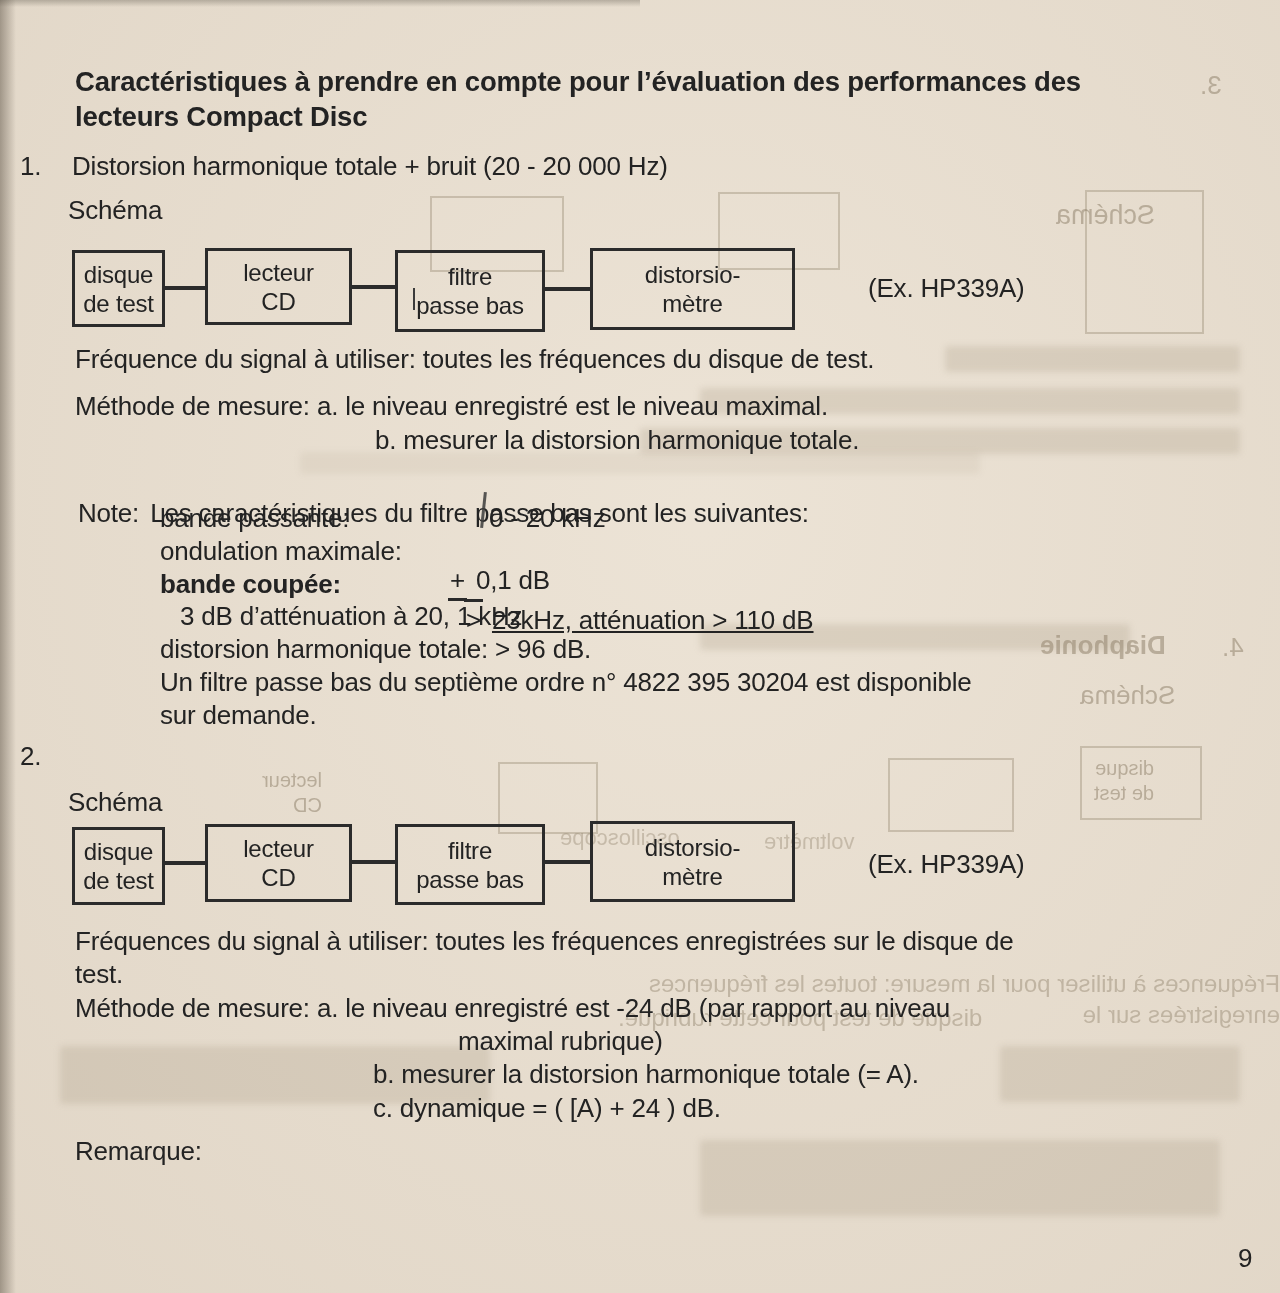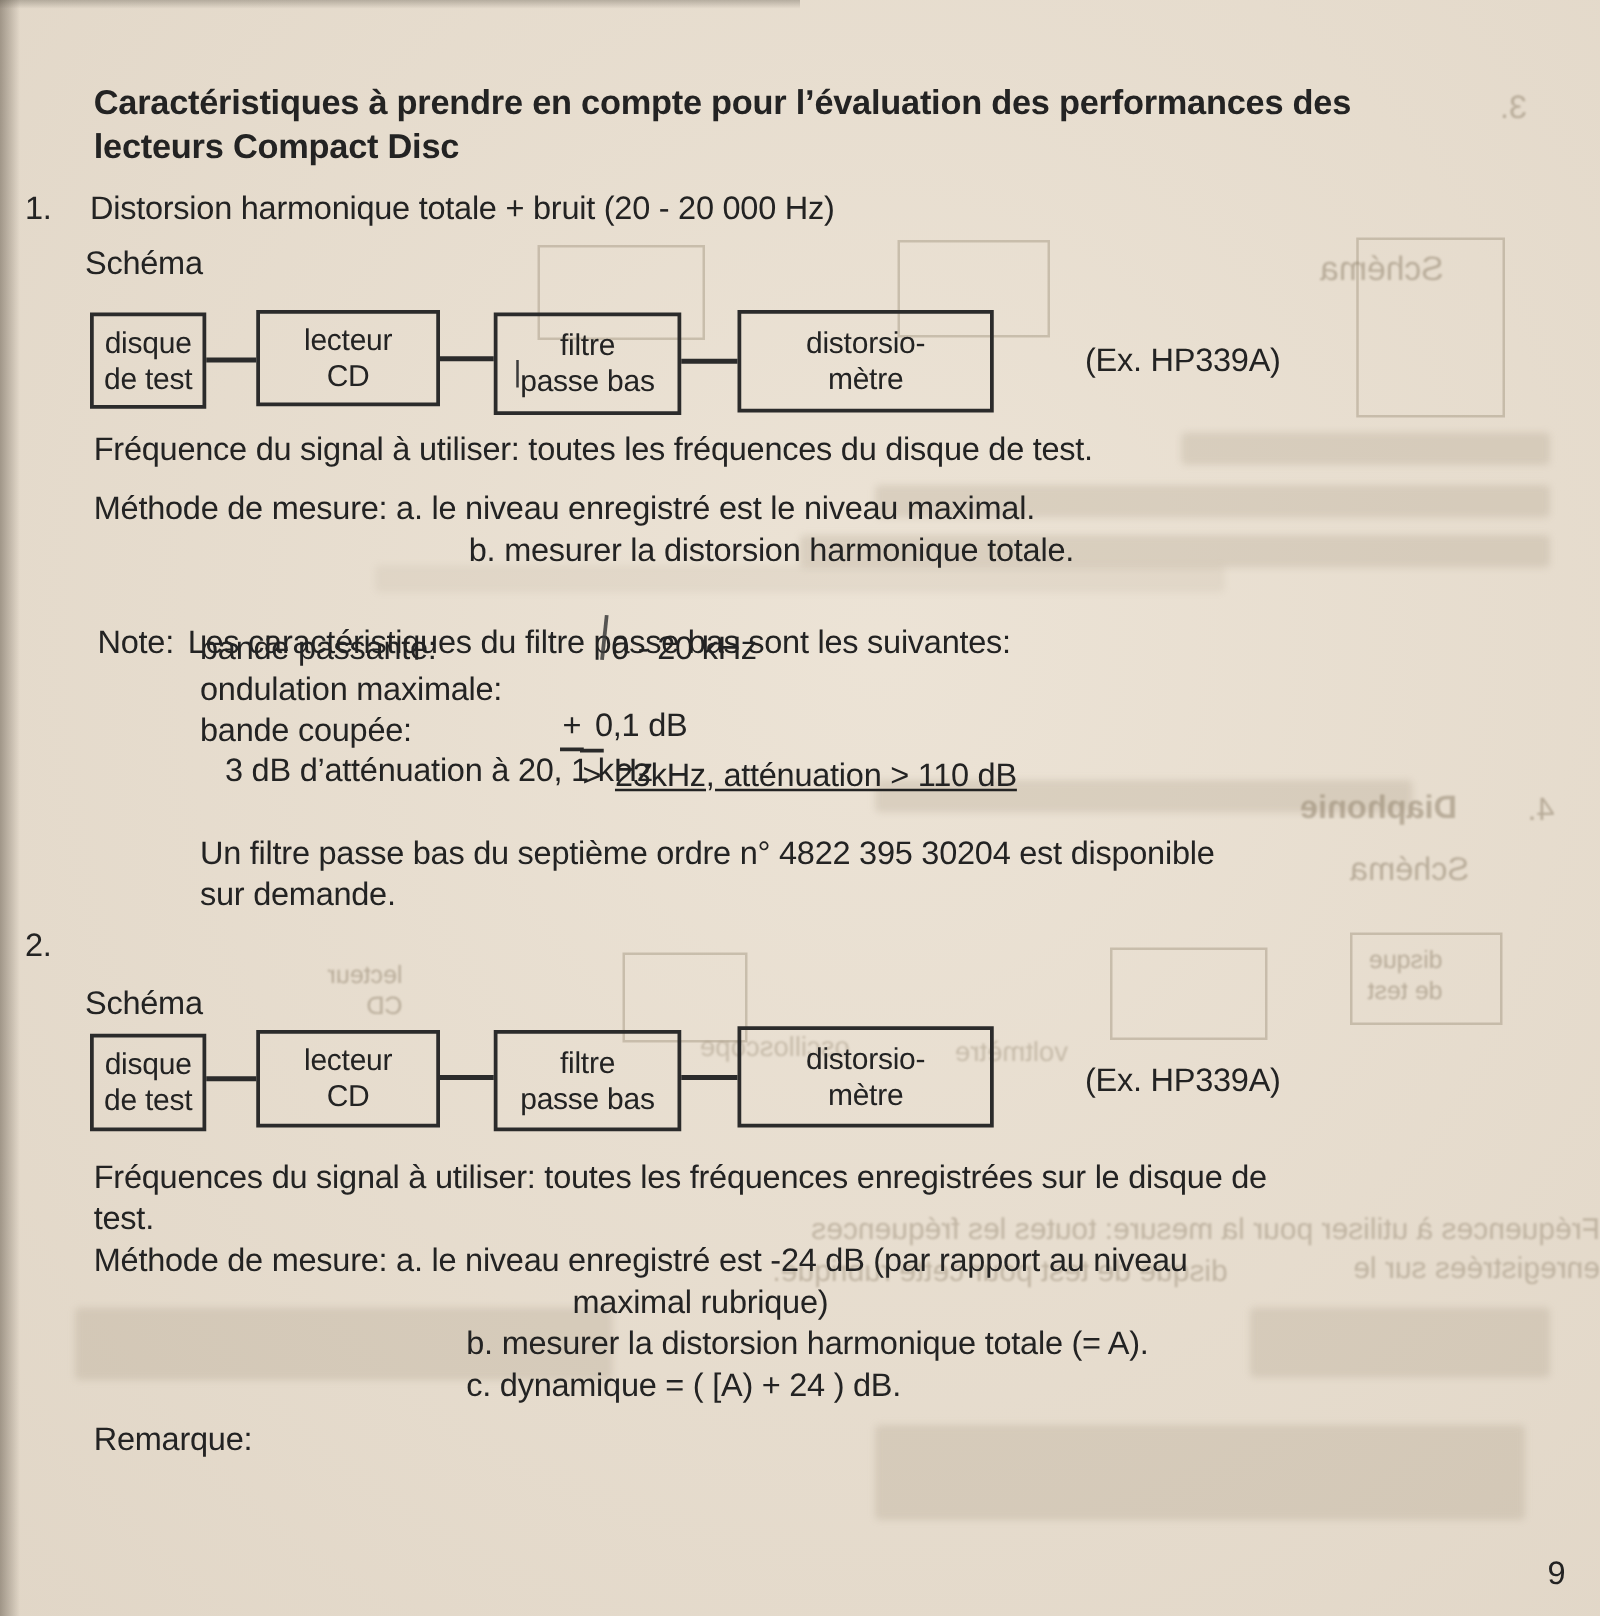--- a/index.html
+++ b/index.html
@@ -108,26 +108,27 @@
   <div class="scratch" style="left:482px; top:492px; width:3px; height:36px; transform:rotate(6deg); opacity:.85;"></div>
 
   <div class="t" style="left:160px; top:502px;">bande passante:</div>
   <div class="t" style="left:489px; top:502px;text-align:right;">0 - 20 kHz</div>
 
   <div class="t" style="left:160px; top:535px;">ondulation maximale:</div>
   <div class="t" style="left:448px; top:531px;">
     <span class="pm">+</span><span>0,1 dB</span>
   </div>
 
-  <div class="t" style="left:160px; top:568px;">bande coupée:</div>
+  <div class="t" style="left:160px; top:568px;font-weight:bold;">bande coupée:</div>
   <div class="t" style="left:464px; top:566px;text-decoration:underline;">
     <span class="geq">&gt;</span><span>23kHz, atténuation &gt; 110 dB</span>
   </div>
 
   <div class="t" style="left:160px; top:600px;margin-left:20px;">3 dB d’atténuation à 20, 1 kHz</div>
+  <div class="t" style="left:160px; top:633px;">distorsion harmonique totale: &gt; 96 dB.</div>
   <div class="t" style="left:160px; top:666px;">Un filtre passe bas du septième ordre n° 4822 395 30204 est disponible</div>
   <div class="t" style="left:160px; top:699px;">sur demande.</div>
 
   <div class="t" style="left:20px; top:740px;">2.</div>
   <div class="t" style="left:68px; top:786px;">Schéma</div>
 
   <div>
     <div class="box" style="left:72px; top:827px; width:93px; height:78px;">disque
 de test</div>
     <div class="box" style="left:205px; top:824px; width:147px; height:78px;">lecteur

